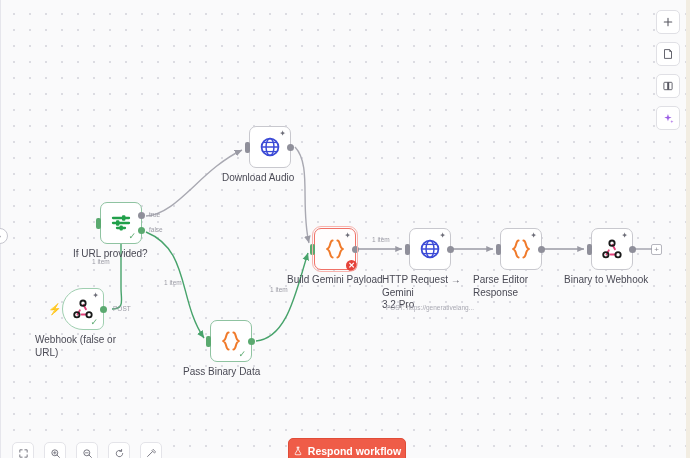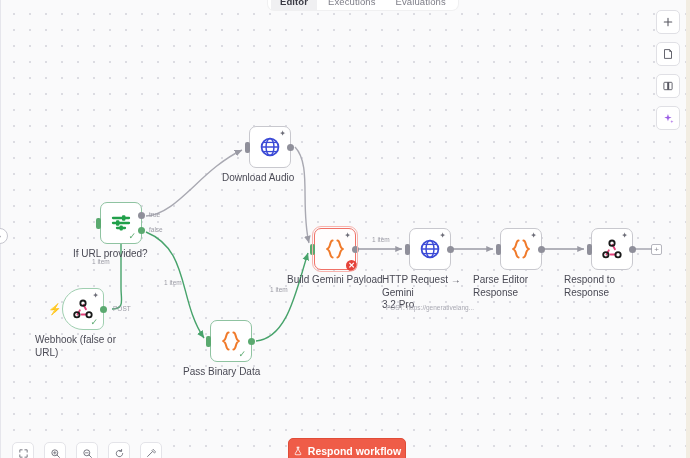--- a/index.html
+++ b/index.html
@@ -364,32 +364,25 @@
           <path d="M12.5 7.5 L15.2 12.2"></path>
           <path d="M16 18 L10.5 18"></path>
         </g>
         <circle cx="12" cy="5.6" r="2.9" fill="none" stroke="#1a1a1a" stroke-width="2"></circle>
         <circle cx="5.3" cy="18.3" r="2.9" fill="none" stroke="#1a1a1a" stroke-width="2"></circle>
         <circle cx="18.6" cy="18.3" r="2.9" fill="none" stroke="#1a1a1a" stroke-width="2"></circle>
       </svg>
       <span class="port in"></span>
       <span class="port out"></span>
     </div>
-    <div class="node-label">Respond to Response</div>
+    <div class="node-label">Binary to Webhook</div>
   </div>
 
   <div class="endcap" style="left:651px; top:244px;">+</div>
 
-  <div id="tabbar">
-    <div class="tabs-wrap">
-      <div class="tab active">Editor</div>
-      <div class="tab">Executions</div>
-      <div class="tab">Evaluations</div>
-    </div>
-  </div>
 
   <div id="right-toolbar">
     <div class="rt-btn">
       <svg width="12" height="12" viewBox="0 0 24 24">
         <path d="M12 4.5 V19.5 M4.5 12 H19.5" stroke="#55555f" stroke-width="2.1" stroke-linecap="round" fill="none"></path>
       </svg>
     </div>
     <div class="rt-btn">
       <svg width="12" height="12" viewBox="0 0 24 24">
         <path d="M5 3.2 H15.3 L19 7 V20.8 H5 Z" fill="#fff" stroke="#55555f" stroke-width="1.8" stroke-linejoin="round"></path>

